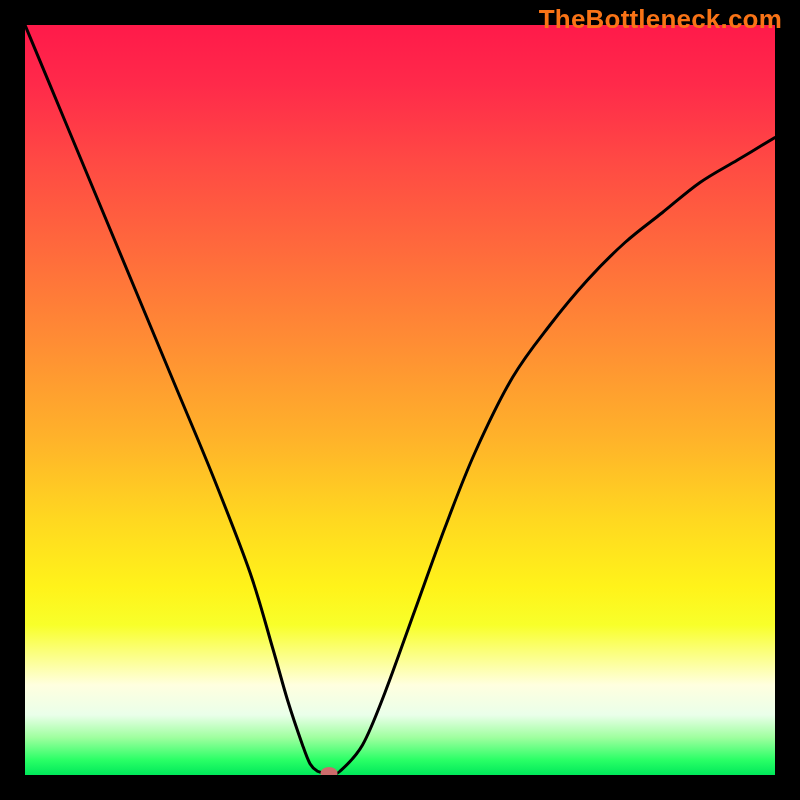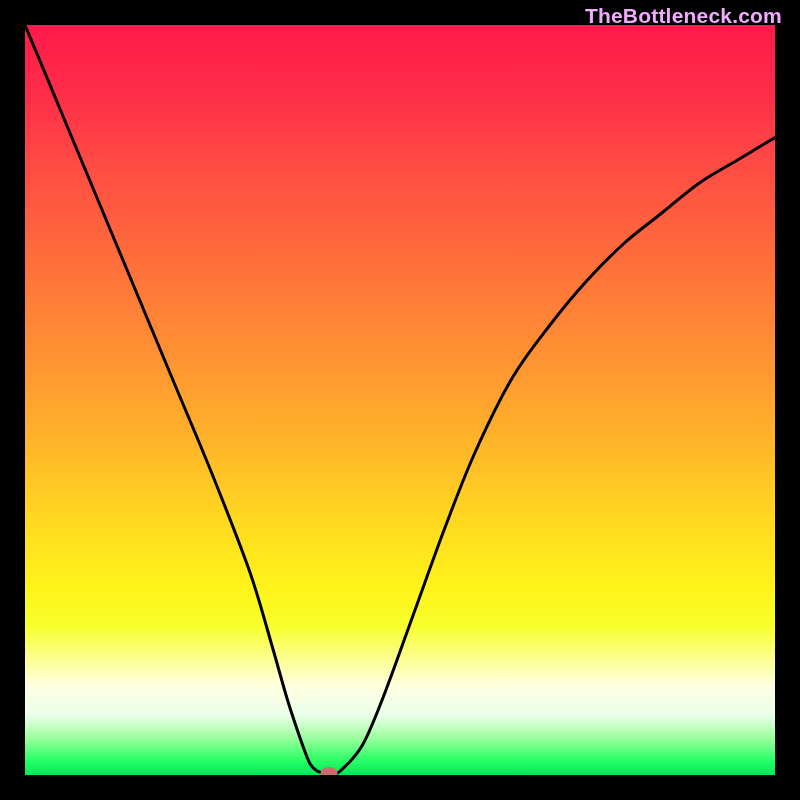--- a/index.html
+++ b/index.html
@@ -14,22 +14,22 @@
   .frame {
     position: relative;
     width: 800px;
     height: 800px;
     background: #000;
   }
   .watermark {
     position: absolute;
     top: 4px;
     right: 18px;
-    color: #f0abfc;
-    font-size: 21px;
+    color: #f97316;
+    font-size: 26px;
     font-weight: 600;
     letter-spacing: 0.2px;
     z-index: 10;
   }
   .plot-area {
     position: absolute;
     left: 25px;
     top: 25px;
     width: 750px;
     height: 750px;

